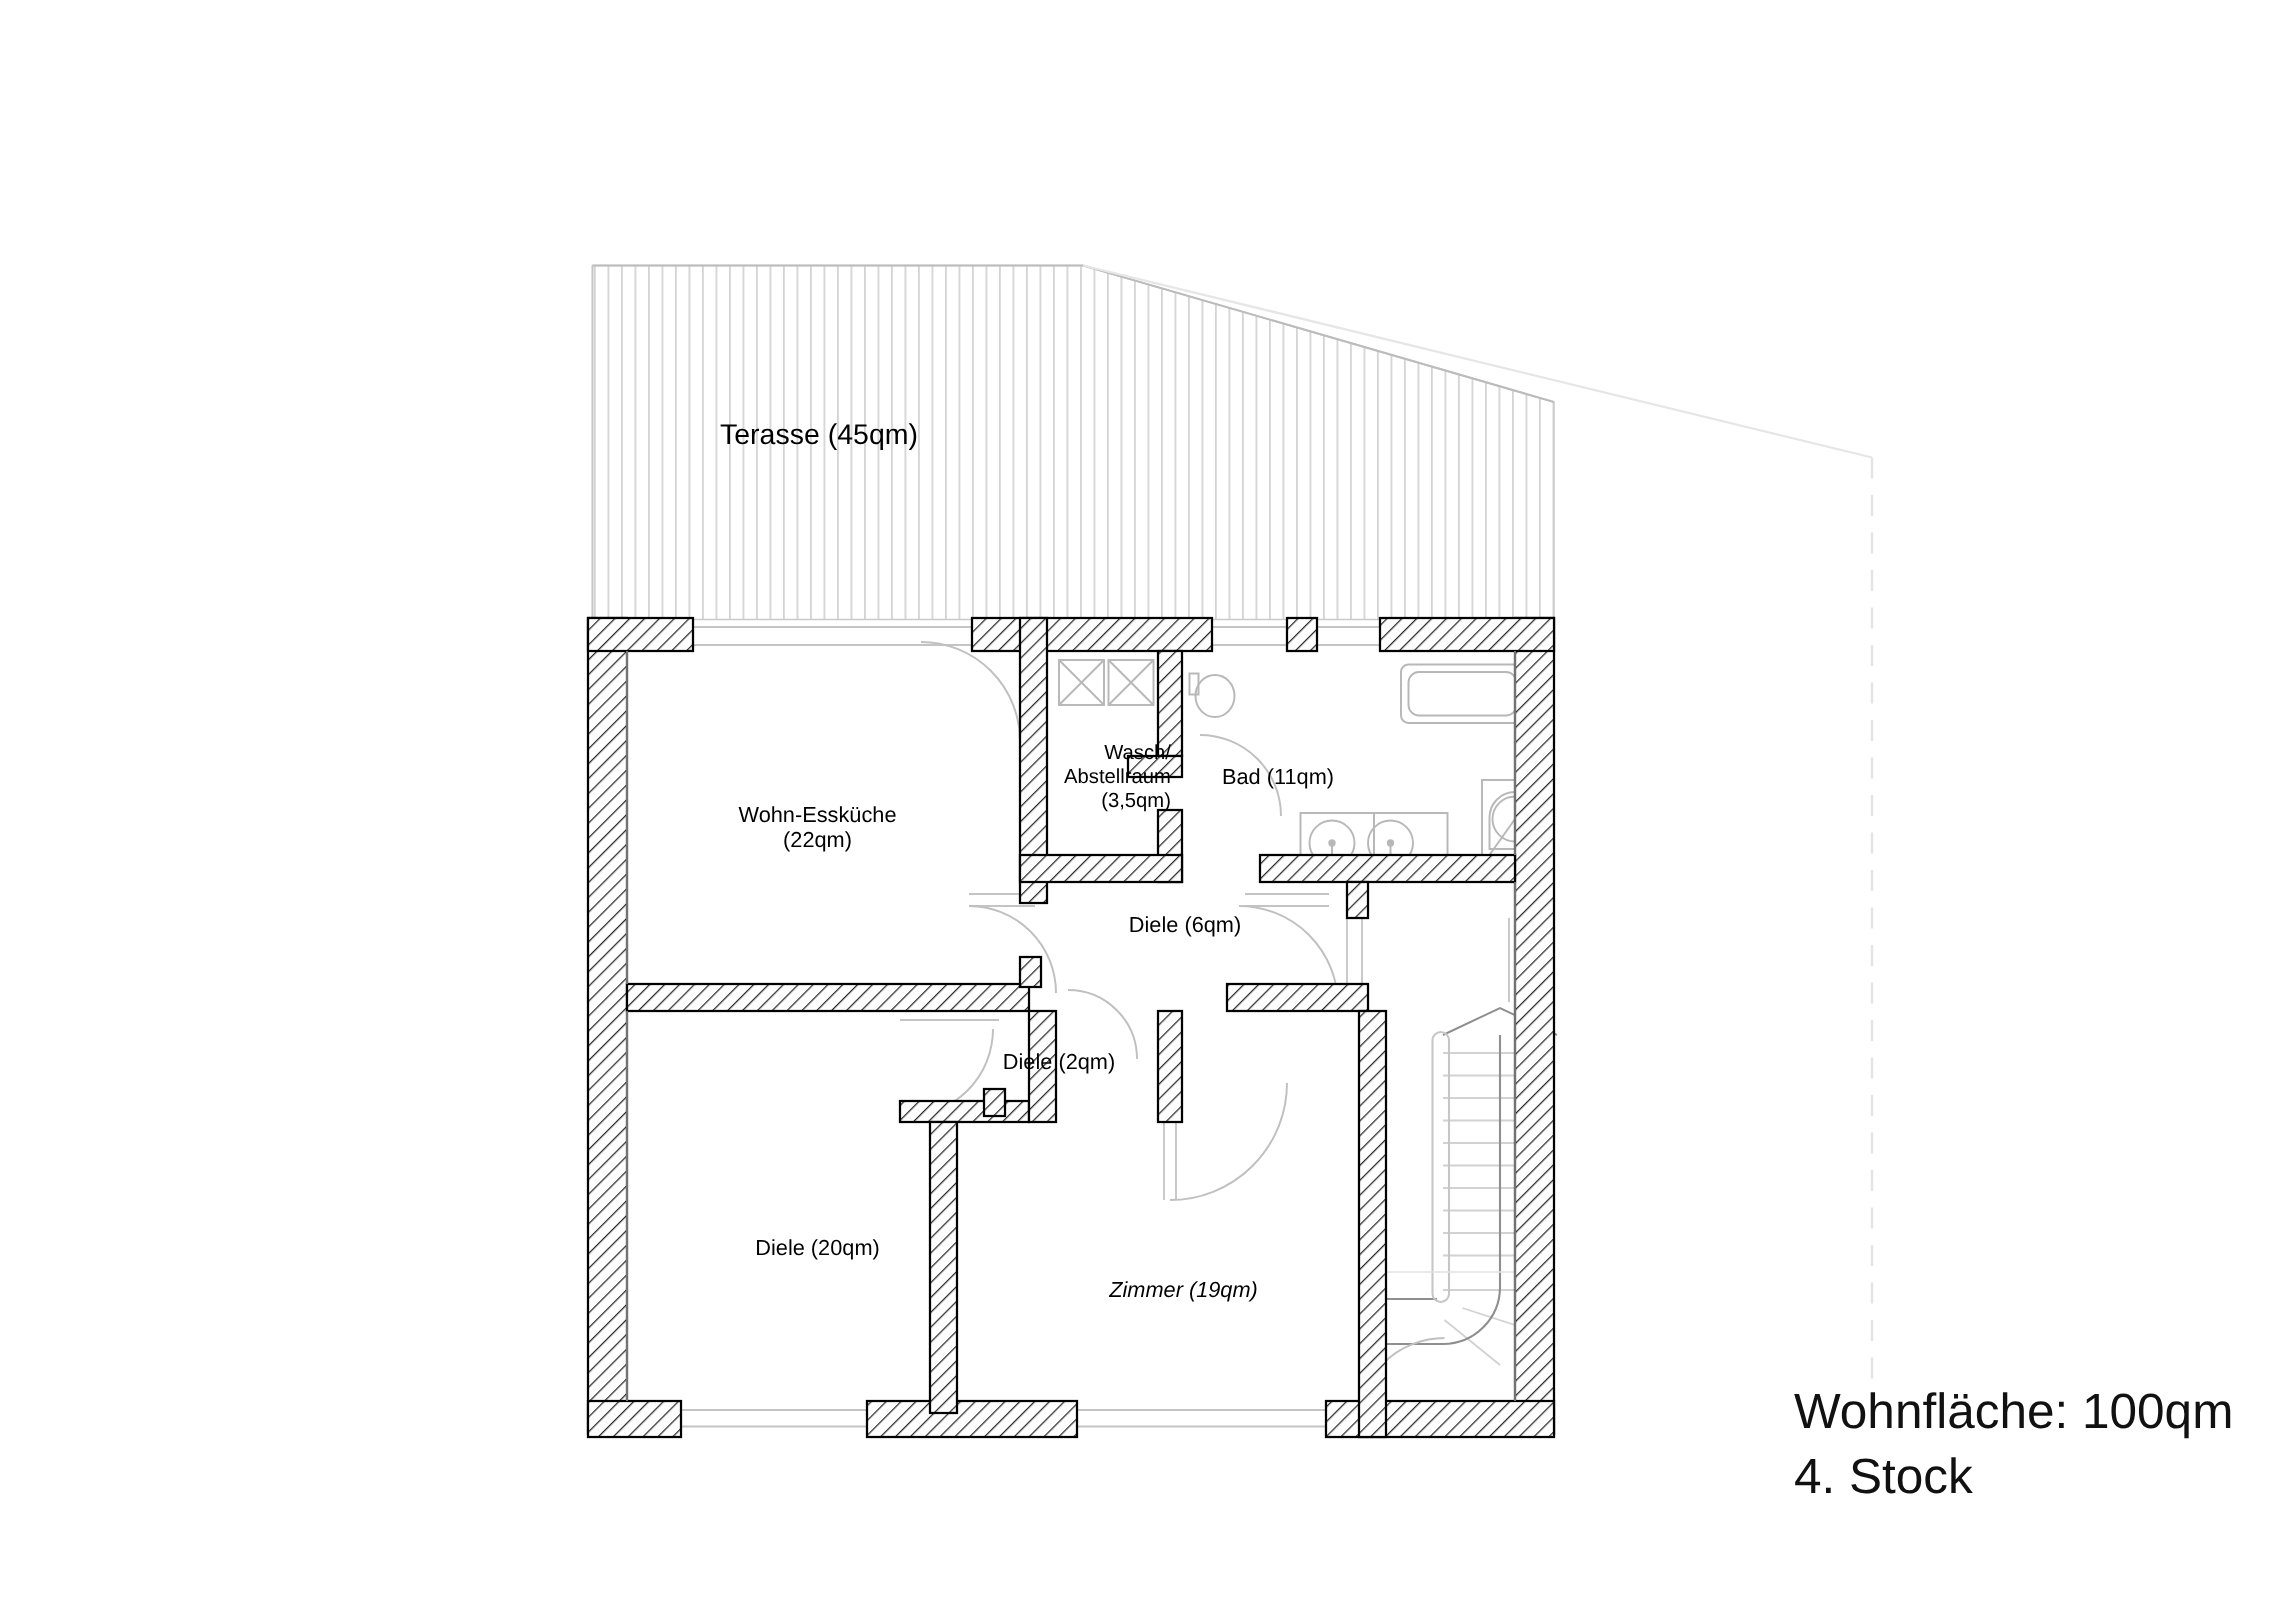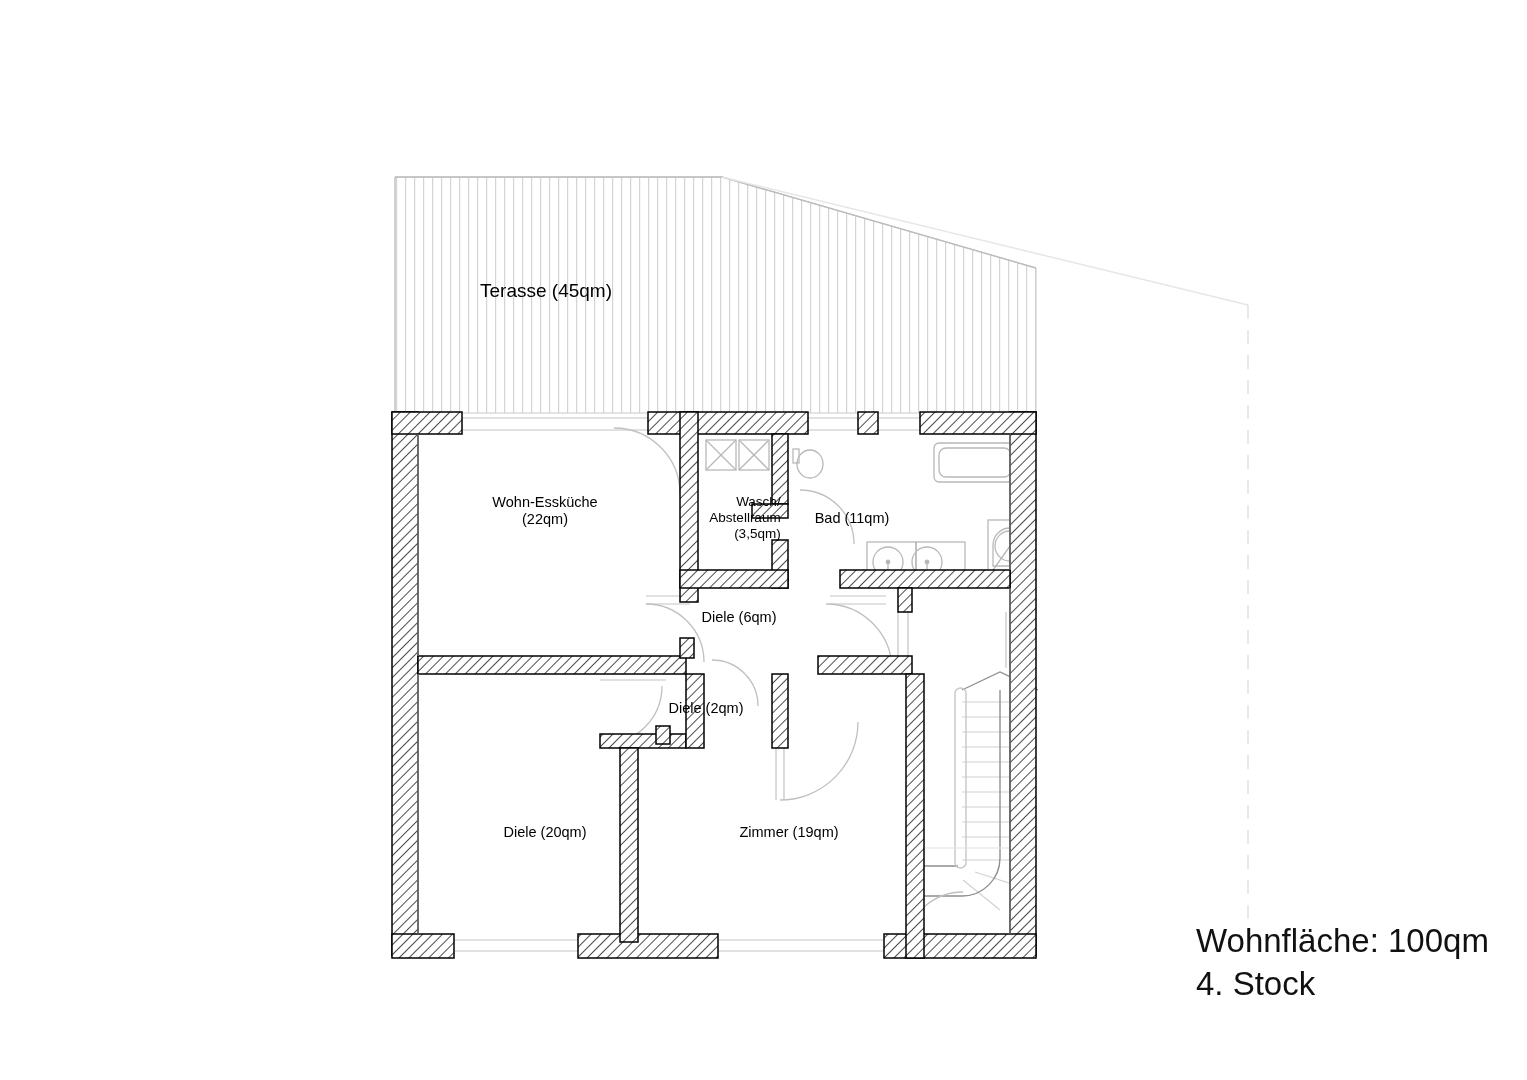--- a/index.html
+++ b/index.html
@@ -239,33 +239,33 @@
       <line x1="418" y1="434" x2="418" y2="656"></line>
       <line x1="418" y1="674" x2="418" y2="934"></line>
       <line x1="1010" y1="434" x2="1010" y2="570"></line>
       <line x1="1010" y1="588" x2="1010" y2="934"></line>
     </g>
 
   </svg>
 
   <div class="room-label lbl-terasse" style="left:546px;top:291px;transform:translate(-50%,-50%);">Terasse (45qm)</div>
 
-  <div class="room-label lbl-mid" style="left:545px;top:511px;transform:translate(-50%,-50%);">Wohn-Essküche
+  <div class="room-label lbl-mid" style="left:545px;top:553px;transform:translate(-50%,-50%);">Wohn-Essküche
 (22qm)</div>
 
   <div class="room-label lbl-small" style="left:745px;top:518px;transform:translate(-50%,-50%);text-align:right;">Wasch/
 Abstellraum
 (3,5qm)</div>
 
   <div class="room-label lbl-mid" style="left:852px;top:519px;transform:translate(-50%,-50%);">Bad (11qm)</div>
 
-  <div class="room-label lbl-mid" style="left:739px;top:618px;transform:translate(-50%,-50%);">Diele (6qm)</div>
+  <div class="room-label lbl-mid" style="left:790px;top:618px;transform:translate(-50%,-50%);">Diele (6qm)</div>
 
   <div class="room-label lbl-mid" style="left:706px;top:709px;transform:translate(-50%,-50%);text-align:center;">Diele (2qm)</div>
 
   <div class="room-label lbl-mid" style="left:545px;top:833px;transform:translate(-50%,-50%);">Diele (20qm)</div>
 
-  <div class="room-label lbl-mid" style="left:789px;top:833px;transform:translate(-50%,-50%);">Zimmer (19qm)</div>
+  <div class="room-label lbl-mid" style="left:789px;top:861px;transform:translate(-50%,-50%);font-style:italic;">Zimmer (19qm)</div>
 
   <div class="summary" style="left:1148px;top:919px;">Wohnfläche: 100qm</div>
   <div class="summary" style="left:1148px;top:962px;">4. Stock</div>
 
 </div>
 
 </body></html>

